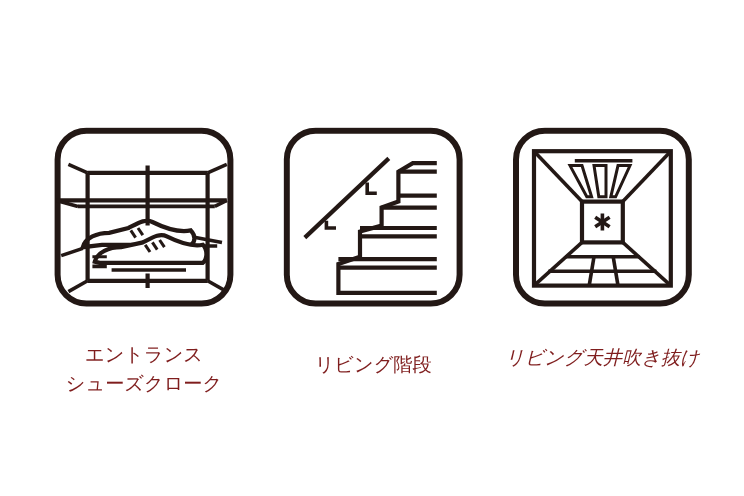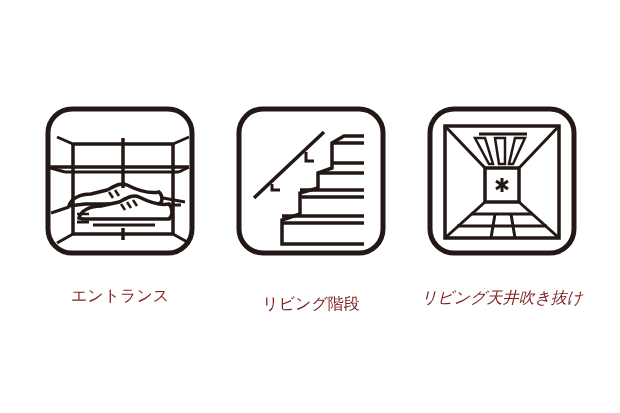--- a/index.html
+++ b/index.html
@@ -95,20 +95,21 @@
 
     <line x1="44" y1="108" x2="106" y2="108" stroke-width="3"></line>
     <line x1="30" y1="120" x2="120" y2="120" stroke-width="3"></line>
     <line x1="68" y1="108" x2="64" y2="132" stroke-width="3"></line>
     <line x1="84" y1="108" x2="88" y2="132" stroke-width="3"></line>
   </svg>
 </div>
 
 <div class="label" style="left:35px; width:170px; top:284px;">
   <div>エントランス</div>
+  <div>シューズクローク</div>
 </div>
 
 <div class="label" style="left:226px; width:170px; top:292px;">
   <div>リビング階段</div>
 </div>
 
 <div class="label" style="left:402px; width:200px; top:286px;font-style:italic;">
   <div>リビング天井吹き抜け</div>
 </div>
 

